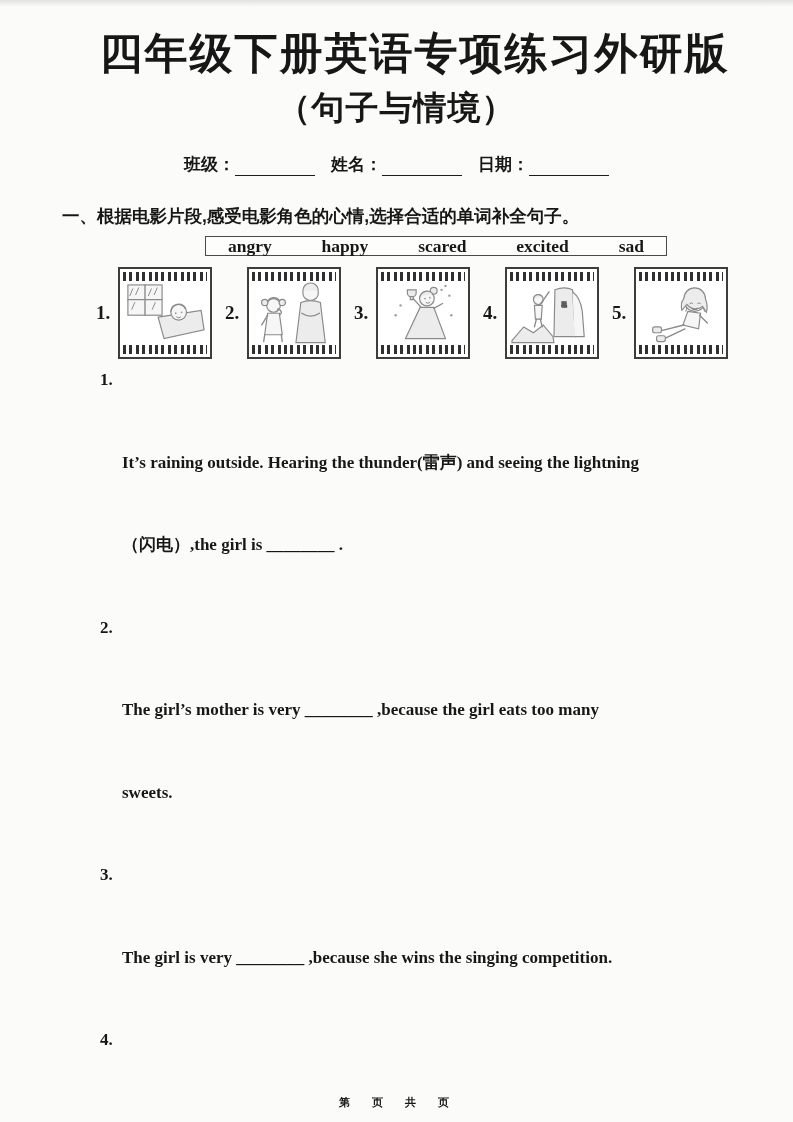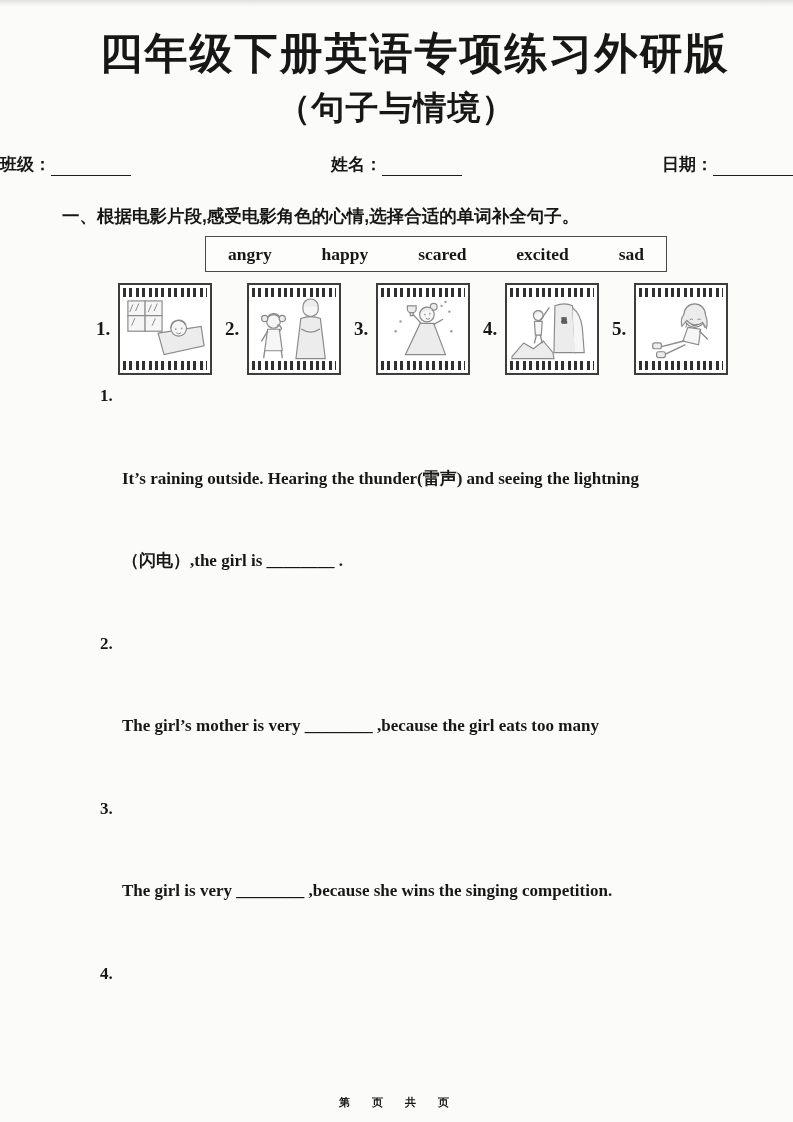--- a/index.html
+++ b/index.html
@@ -13,30 +13,30 @@
   }
   .scan-edge{position:absolute;top:0;left:0;right:0;height:7px;
     background:linear-gradient(#e2e2e0,#fbfbf9);}
   .cn{font-family:"Liberation Sans", sans-serif;}
 
   .title{padding-top:30px;text-align:center;font-size:43px;line-height:46px;
     font-weight:700;letter-spacing:2px;padding-left:36px;}
   .subtitle{margin-top:12px;text-align:center;font-size:33px;line-height:40px;
     font-weight:700;letter-spacing:1px;}
 
-  .info-row{margin-top:26px;height:22px;display:flex;justify-content:space-between;
-    align-items:flex-end;font-size:17px;font-weight:700;}
+  .info-row{margin-top:26px;height:22px;display:flex;justify-content:center;
+    align-items:flex-end;gap:16px;font-size:17px;font-weight:700;}
   .info-group{display:flex;align-items:flex-end;}
   .wline{display:inline-block;width:80px;height:15px;
     border-bottom:1.7px solid #1d1d1d;}
 
   .s-heading{margin-left:62px;font-size:17.5px;font-weight:700;}
   .s1h{margin-top:28px;line-height:24px;}
 
-  .word-bank{box-sizing:border-box;margin:8px 0 0 205px;width:462px;height:36px;
+  .word-bank{box-sizing:border-box;margin:8px 0 0 205px;width:462px;height:20px;
     border:1.3px solid #4a4a4a;display:flex;justify-content:space-between;
     align-items:center;padding:0 22px;font-size:17.5px;font-weight:700;background:#fdfdfc;}
 
   .frames-row{margin:11px 0 0 96px;height:92px;display:flex;}
   .frame-unit{display:flex;align-items:center;margin-right:13px;}
   .frame-num{font-size:19px;font-weight:700;width:22px;}
   .film-frame{box-sizing:border-box;width:94px;height:92px;border:2px solid #3d3d3d;
     background:#fff;display:flex;flex-direction:column;padding:3px 3px;}
   .sprocket{height:9px;background:repeating-linear-gradient(90deg,#303030 0 3px,#fff 3px 6.4px);}
   .film-art{flex:1;margin:1px 0;}
@@ -213,20 +213,21 @@
 
 <div class="q-list">
   <div class="q-item">
     <span class="q-num">1.</span>
     <div>It’s raining outside. Hearing the thunder(雷声) and seeing the lightning</div>
     <div>（闪电）,the girl is ________ .</div>
   </div>
   <div class="q-item">
     <span class="q-num">2.</span>
     <div>The girl’s mother is very ________ ,because the girl eats too many</div>
+    <div>sweets.</div>
   </div>
   <div class="q-item">
     <span class="q-num">3.</span>
     <div>The girl is very ________ ,because she wins the singing competition.</div>
   </div>
   <div class="q-item">
     <span class="q-num">4.</span>
     
   </div>
 

